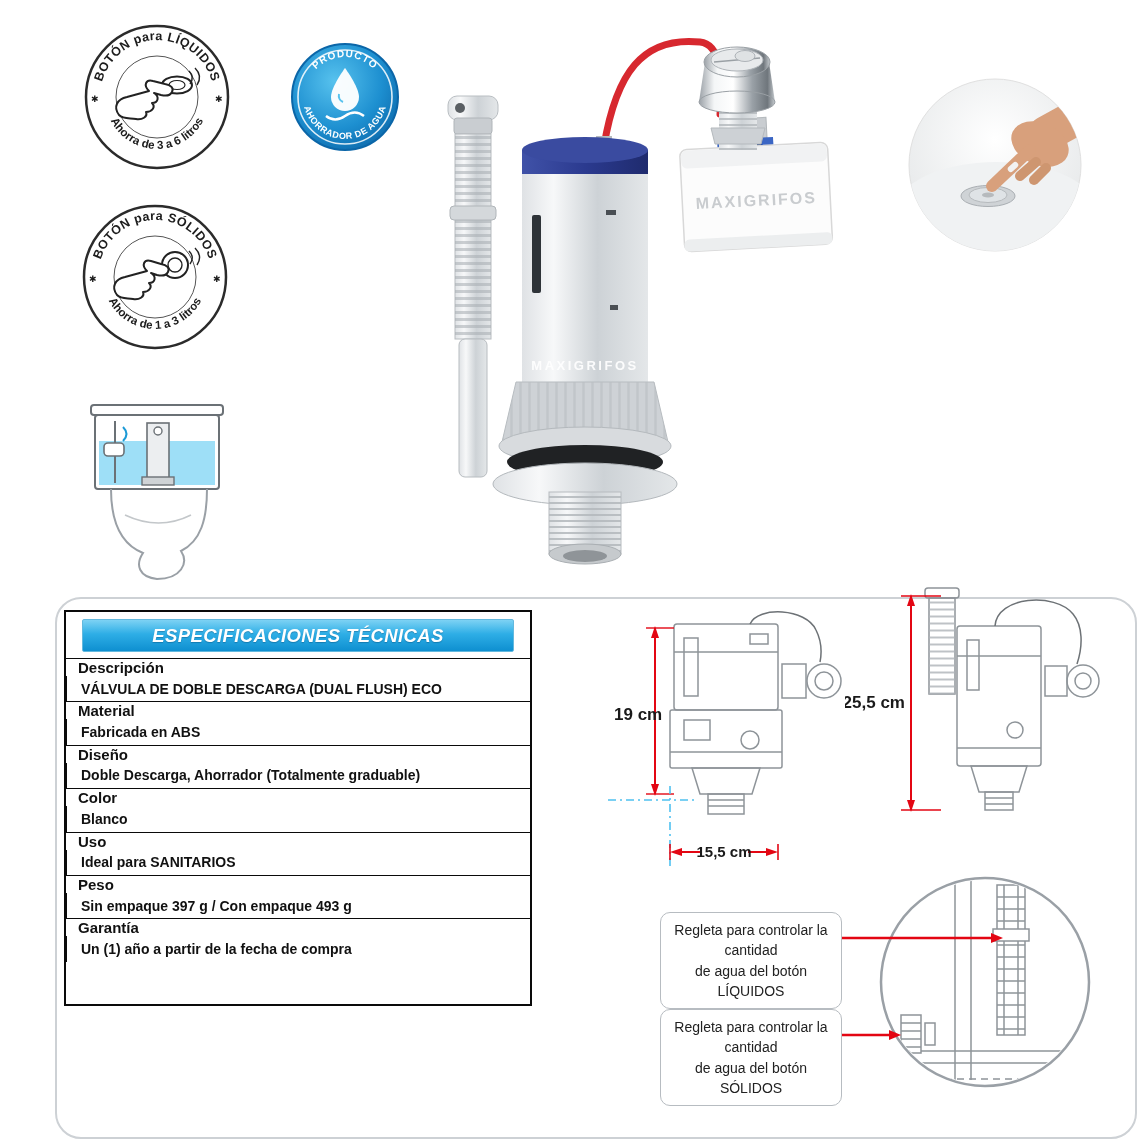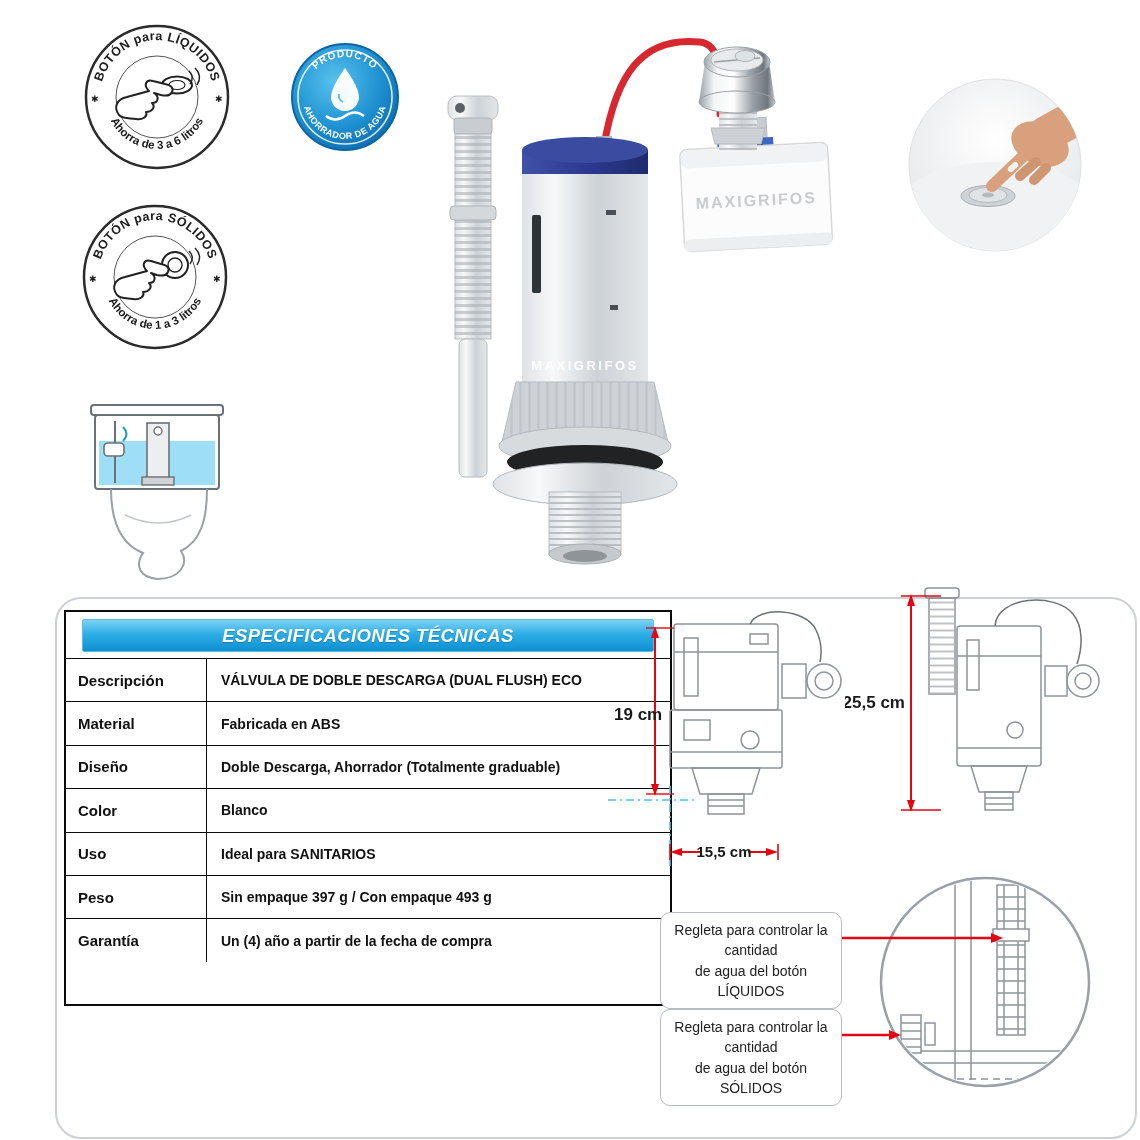--- a/index.html
+++ b/index.html
@@ -11,32 +11,32 @@
   svg text{font-family:"Liberation Sans",sans-serif;}
 
   
   .panel-frame{
     left:55px;top:597px;width:1078px;height:538px;
     border:2px solid #cdd1d5;border-radius:26px;background:#fff;
   }
 
   
   .spec-table{
-    left:64px;top:610px;width:608px;height:396px;background:#fff;
+    left:64px;top:610px;width:468px;height:396px;background:#fff;
     border:2px solid #0a0a0a;box-sizing:border-box;
   }
   .spec-header{
     margin:7px 16px 6px 16px;height:31px;
     background:linear-gradient(180deg,#7dd2f4 0%,#2eaee6 45%,#0e8fd0 100%);
     border:1px solid #63b9de;border-radius:2px;
     color:#fff;font-weight:bold;font-style:italic;font-size:18.5px;letter-spacing:.4px;
     display:flex;align-items:center;justify-content:center;
     text-shadow:0 1px 1px rgba(0,60,100,.35);
   }
-  .spec-row{display:flex;border-top:1.6px solid #0a0a0a;height:43.4px;box-sizing:border-box;}
+  .spec-row{display:flex;border-top:1.6px solid #0a0a0a;height:43.4px;box-sizing:border-box;flex-direction:column;}
   .spec-label{width:128px;padding-left:12px;font-weight:bold;font-size:15px;display:flex;align-items:center;}
   .spec-value{flex:1;border-left:1.6px solid #0a0a0a;padding:0 8px 0 14px;font-weight:bold;font-size:14px;display:flex;align-items:center;}
 
   
   .callout-box{
     width:182px;box-sizing:border-box;background:#fff;
     border:1.5px solid #b7bcc1;border-radius:10px;
     padding:7px 6px;text-align:center;font-size:14px;line-height:1.45;color:#222;
   }
   .callout-box b{font-weight:normal;margin-top:44px;}
@@ -272,21 +272,21 @@
     <div class="spec-row">
       <div class="spec-label">Uso</div>
       <div class="spec-value">Ideal para SANITARIOS</div>
     </div>
     <div class="spec-row">
       <div class="spec-label">Peso</div>
       <div class="spec-value">Sin empaque 397 g  /  Con empaque 493 g</div>
     </div>
     <div class="spec-row">
       <div class="spec-label">Garantía</div>
-      <div class="spec-value">Un (4) año a partir de la fecha de compra</div>
+      <div class="spec-value">Un (1) año a partir de la fecha de compra</div>
     </div>
   </div>
 
   <svg class="abs" style="left:600px;top:600px" width="260" height="285" viewBox="0 0 260 285">
     <g fill="none" stroke="#8E9499" stroke-width="1.5">
       <rect x="74" y="24" width="104" height="86" rx="3"></rect>
       <rect x="84" y="38" width="14" height="58"></rect>
       <line x1="74" y1="52" x2="178" y2="52"></line>
       <rect x="150" y="34" width="18" height="10"></rect>
       <rect x="70" y="110" width="112" height="58" rx="2"></rect>

